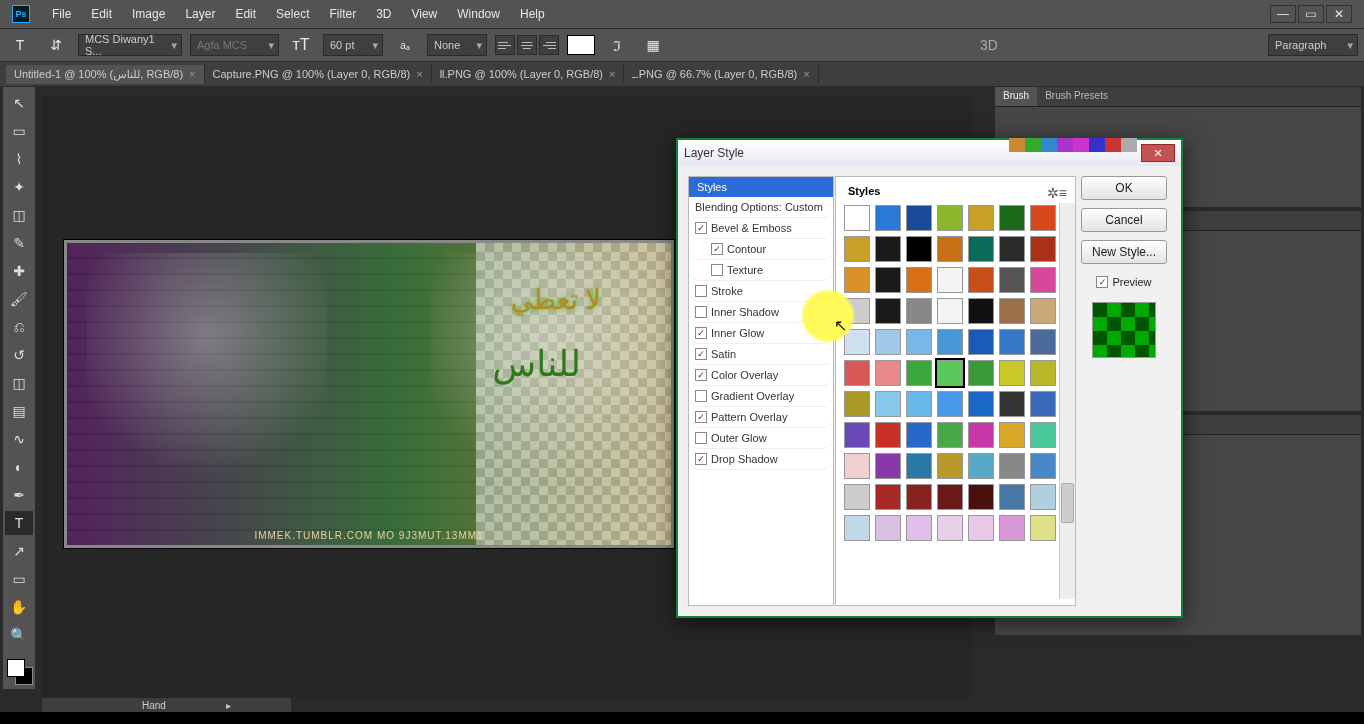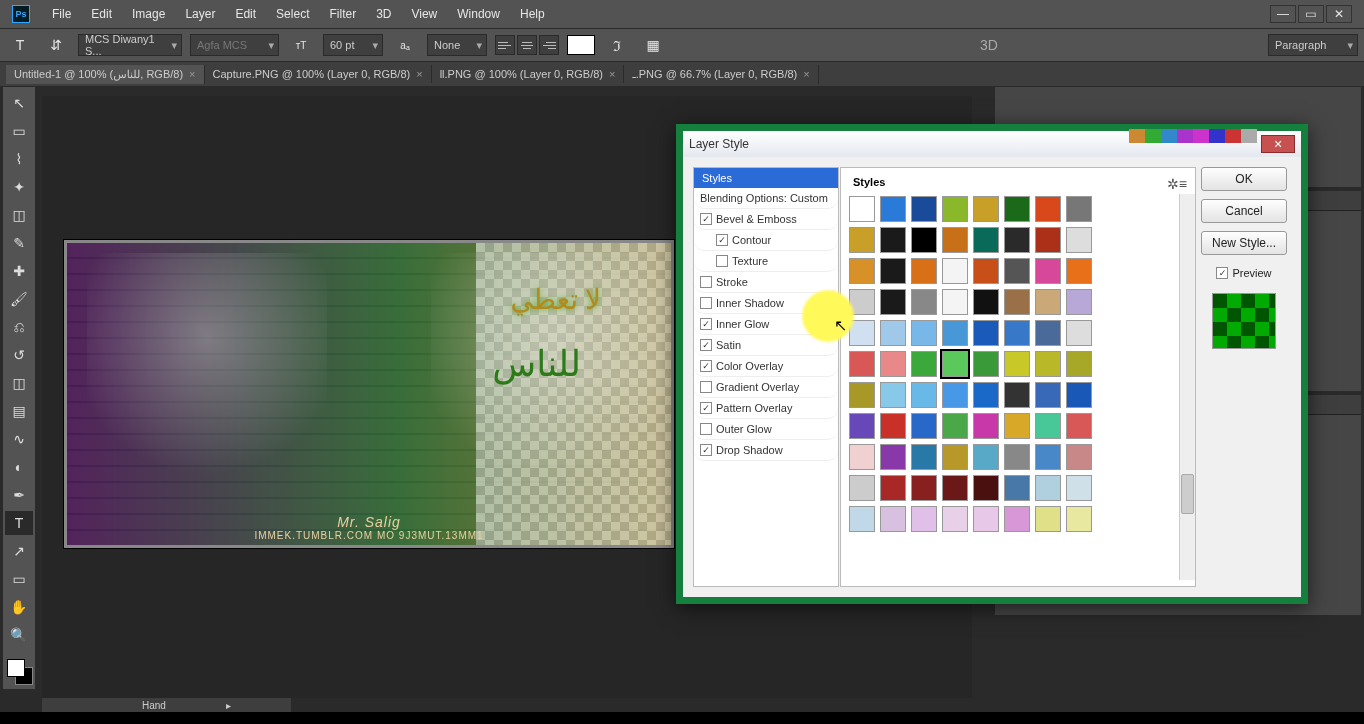--- a/index.html
+++ b/index.html
@@ -63,22 +63,22 @@
 
 
 .panels{position:absolute; right:2px; top:0; width:368px; bottom:0;}
 .ptabs{background:#3e3e3e; height:20px; display:flex; font-size:10px; color:#bbb; border-bottom:1px solid #222;}
 .ptab{padding:3px 8px;}
 .ptab.active{background:#535353; color:#eee;}
 .panel{background:#535353; border:1px solid #2a2a2a; margin-bottom:2px;}
 .panel-body{height:100px; background:#464646;}
 
 
-.dialog{position:absolute; left:676px; top:124px; width:632px; height:480px;
-  background:#f0f0f0; border:7px solid #15803d; box-shadow:0 4px 20px rgba(0,0,0,.6);}
+.dialog{position:absolute; left:676px; top:138px; width:507px; height:480px;
+  background:#f0f0f0; border:2px solid #15803d; box-shadow:0 4px 20px rgba(0,0,0,.6);}
 .dlg-title{height:26px; background:linear-gradient(#fff,#e4e8ef); display:flex; align-items:center; padding:0 6px; font-size:12px; color:#333;}
 .dlg-close{margin-left:auto; width:34px; height:18px; background:#c75050; color:#fff; display:flex; align-items:center; justify-content:center; font-size:11px; border:1px solid #8a2c2c;}
 .dlg-body{display:flex; padding:10px; gap:1px; height:calc(100% - 26px);}
 .effects{width:146px; border:1px solid #bbb; background:#fff; font-size:11px; color:#333;}
 .fx-head{background:#2a6bd8; color:#fff; padding:4px 8px; font-size:11px;}
 .fx-row{padding:4px 6px; display:flex; align-items:center; gap:4px; border-bottom:1px solid #eee;border-radius:10px;}
 .fx-row.sub{padding-left:22px;}
 .fx-chk{width:12px; height:12px; border:1px solid #888; display:inline-flex; align-items:center; justify-content:center; font-size:9px; color:#333; background:#fff;}
 .styles-pane{flex:1; border:1px solid #bbb; background:#fff; padding:6px; position:relative; overflow:hidden;}
 .styles-head{font-weight:bold; font-size:11px; margin:2px 6px 6px;}
@@ -128,21 +128,21 @@
     <div class="win-btn">▭</div>
     <div class="win-btn">✕</div>
   </div>
 </div>
 
 <div class="optbar">
   <div class="tool-ico">T</div>
   <div class="tool-ico">⇵</div>
   <div class="dd" style="width:104px">MCS Diwany1 S...</div>
   <div class="dd" style="width:89px;color:#777">Agfa MCS</div>
-  <div class="tool-ico" style="font-size:10px">тT</div>
+  <div class="tool-ico" style="font-size:16px">тT</div>
   <div class="dd" style="width:60px">60 pt</div>
   <div class="tool-ico" style="font-size:10px">aₐ</div>
   <div class="dd" style="width:56px">None</div>
   <div class="align-btns">
     <div class="align-btn">
         <span style="width:70%"></span>
         <span style="width:90%"></span>
         <span style="width:60%"></span>
       </div>
     <div class="align-btn">
@@ -213,33 +213,36 @@
 
   <div class="canvas-wrap">
     <div class="artwork">
       <div class="brick"></div>
       <div class="checker"></div>
       <div class="figure left"></div>
       <div class="figure right"></div>
       <div class="gold-text">لا تعطي</div>
       <div class="green-text">للناس</div>
       <div class="credit">
-        <div style="font-size:14px;font-style:italic">Mr. Salig</div>
         <div>IMMEK.TUMBLR.COM     MO 9J3MUT.13MM1</div>
       </div>
     </div>
   </div>
 
   <div class="status">
     <span>Hand</span>
     <span style="margin-left:60px">▸</span>
   </div>
 
   <div class="panels">
     <div class="panel">
+      <div class="ptabs">
+        <div class="ptab active">Brush</div>
+        <div class="ptab">Brush Presets</div>
+      </div>
       <div class="panel-body"></div>
     </div>
     <div class="panel">
       <div class="ptabs">
         <div class="ptab">Character</div>
         <div class="ptab active">Paragraph</div>
       </div>
       <div class="panel-body" style="height:180px"></div>
     </div>
     <div class="panel">

